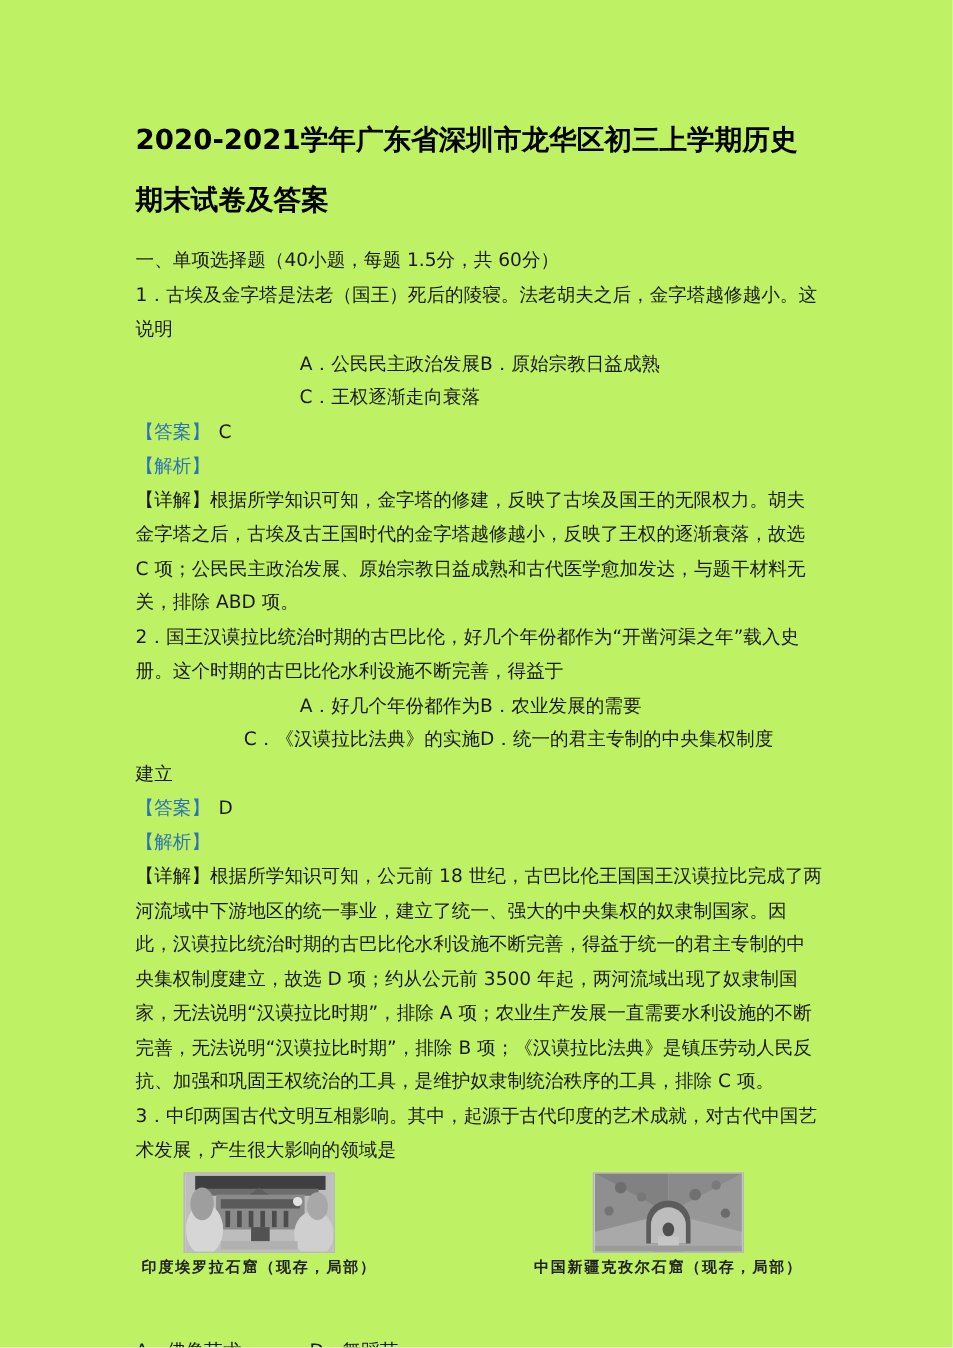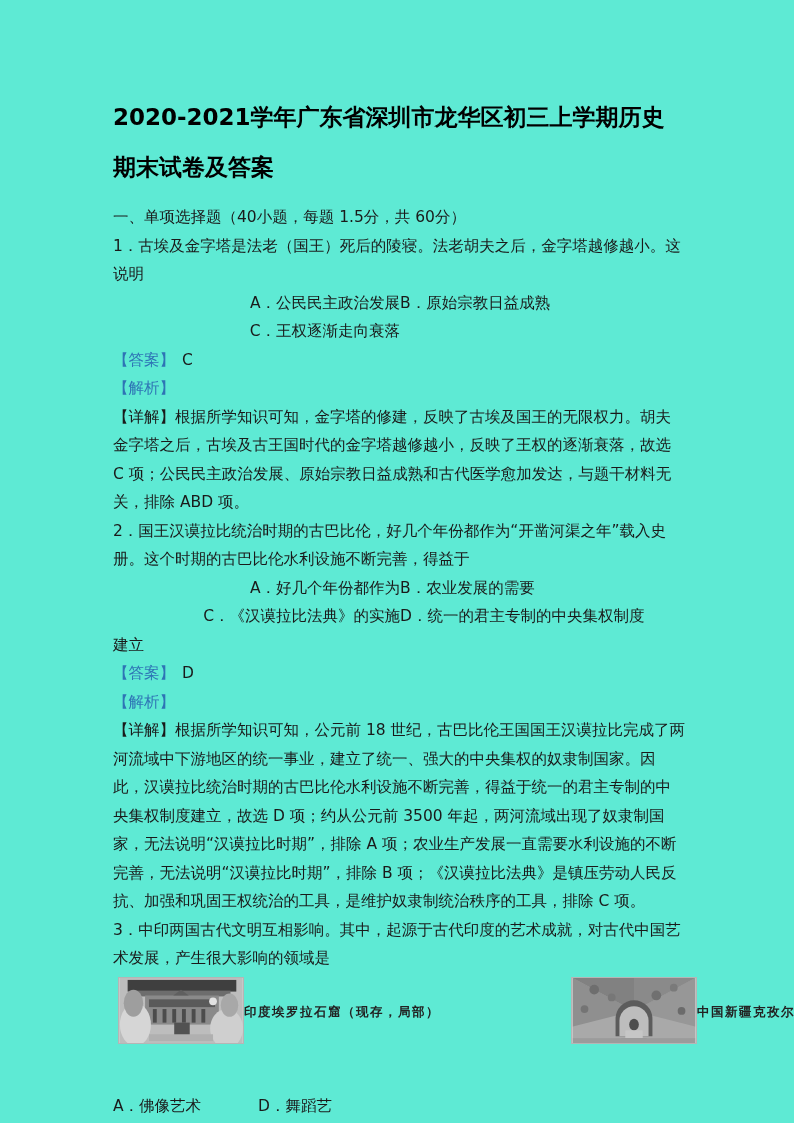--- a/index.html
+++ b/index.html
@@ -1,39 +1,39 @@
 <!DOCTYPE html>
 <html><head>
 <meta charset="utf-8">
 <style>
   * { margin:0; padding:0; box-sizing:border-box; }
   html,body { background:#ffffff; }
   body { width:794px; height:1123px; font-family:"DejaVu Sans","Liberation Sans",sans-serif; }
   .page {
-    width:794px; height:1123px; background:#5eead4; overflow:hidden;
+    width:794px; height:1123px; background:#bef264; overflow:hidden;
     padding:92px 108px 0 113px; color:#1a1a1a;
   }
   .title {
     font-size:23px; font-weight:700; line-height:50px;
     margin-bottom:11px; color:#000;
     font-family:"DejaVu Sans","Liberation Sans",sans-serif;
   }
   .body-line { font-size:15.5px; line-height:28.5px; color:#1a1a1a; }
   .stem { margin-top:0; }
   .opt-row { display:flex; }
   .opt-row .c1 { width:287px; flex:none;text-align:right; }
   .opt-row4 { display:flex;margin-top:48px; }
   .opt-row4 .o1 { width:145px; flex:none; }
   .opt-row4 .o2 { width:142px; flex:none; }
   .opt-row4 .o3 { width:140px; flex:none; }
   .blue { color:#2E74B5; }
   .answer-value { margin-left:7px; }
   .detail-text { }
   .figures { display:flex; margin:4px 0 1px 0; }
-  .fig { display:flex; flex-direction:row; align-items:center; margin-left:5px; }
+  .fig { display:flex; flex-direction:column; align-items:center; margin-left:5px; }
   .fig.fig2 { margin-left:131px; }
   .photo { width:126px; height:67px; border:1px solid #b5b5b5; background:#c9c9c9; display:block; }
   .caption {
     font-family:"DejaVu Serif","Liberation Serif",serif;
     font-size:12.5px; line-height:17px; margin-top:3px; white-space:nowrap;
     letter-spacing:1.5px; color:#222; font-weight:600;
   }
 </style>
 </head>
 <body>

